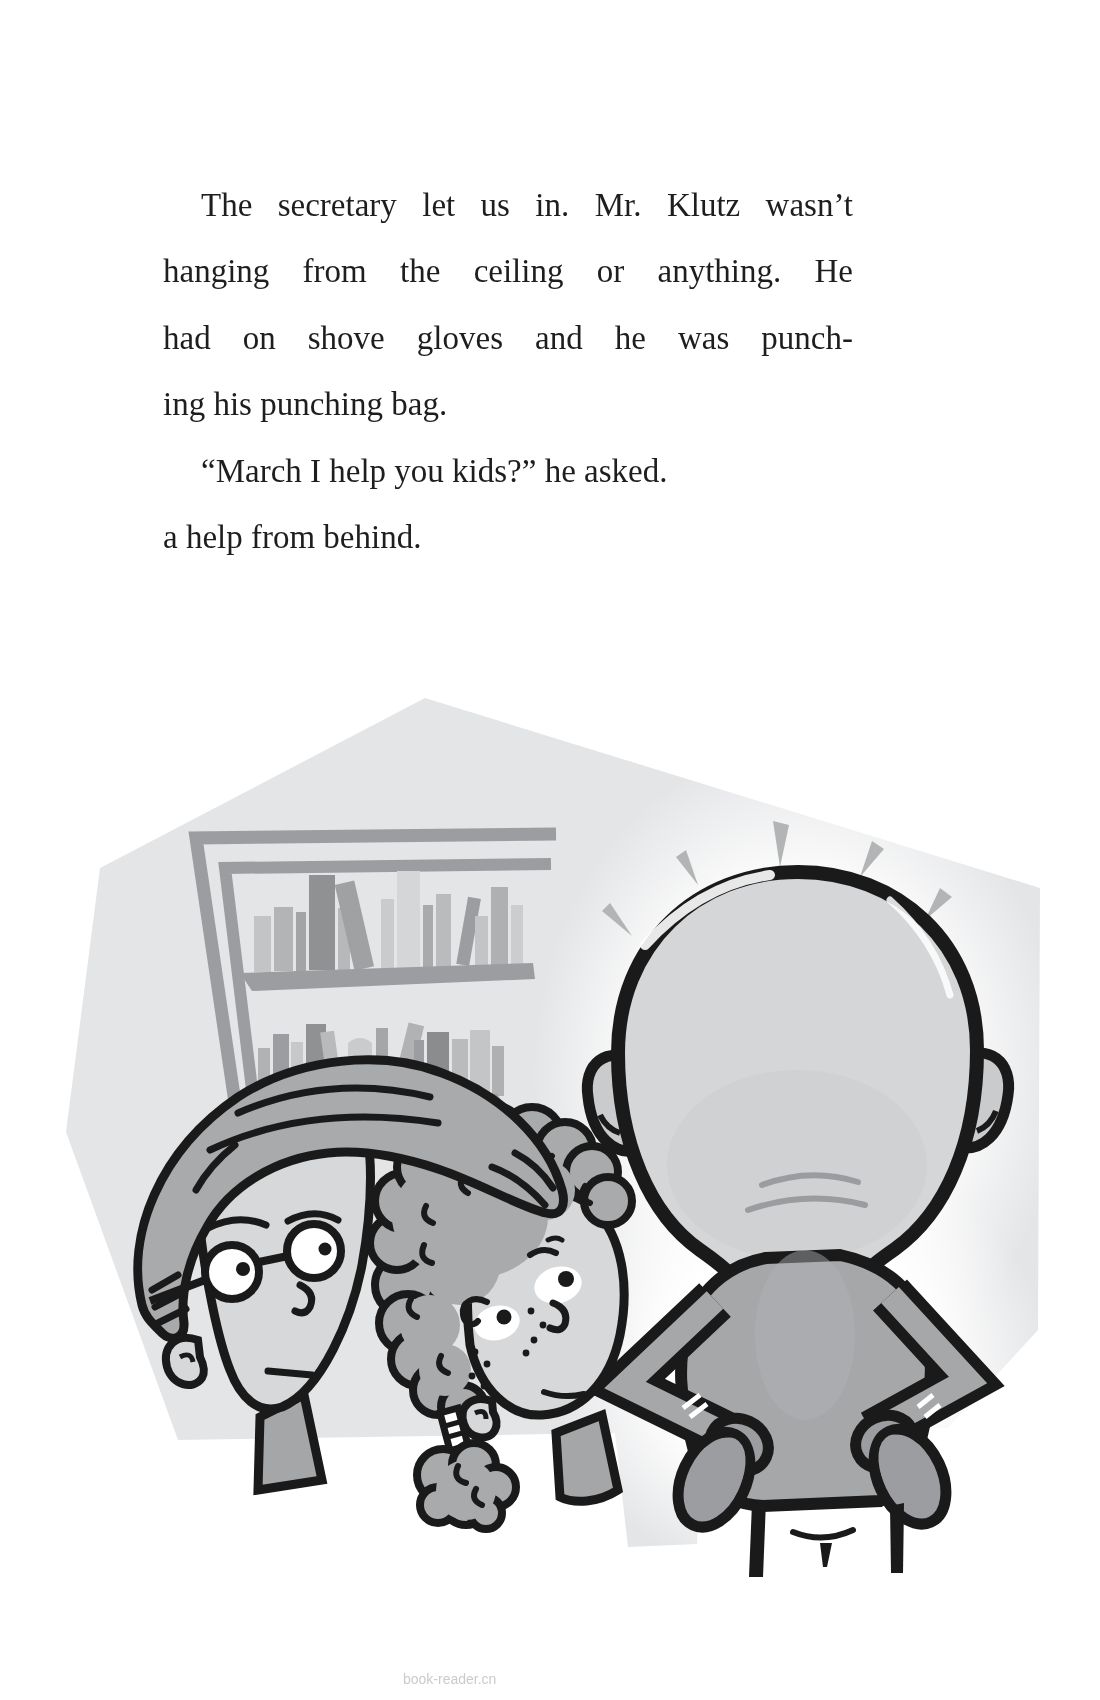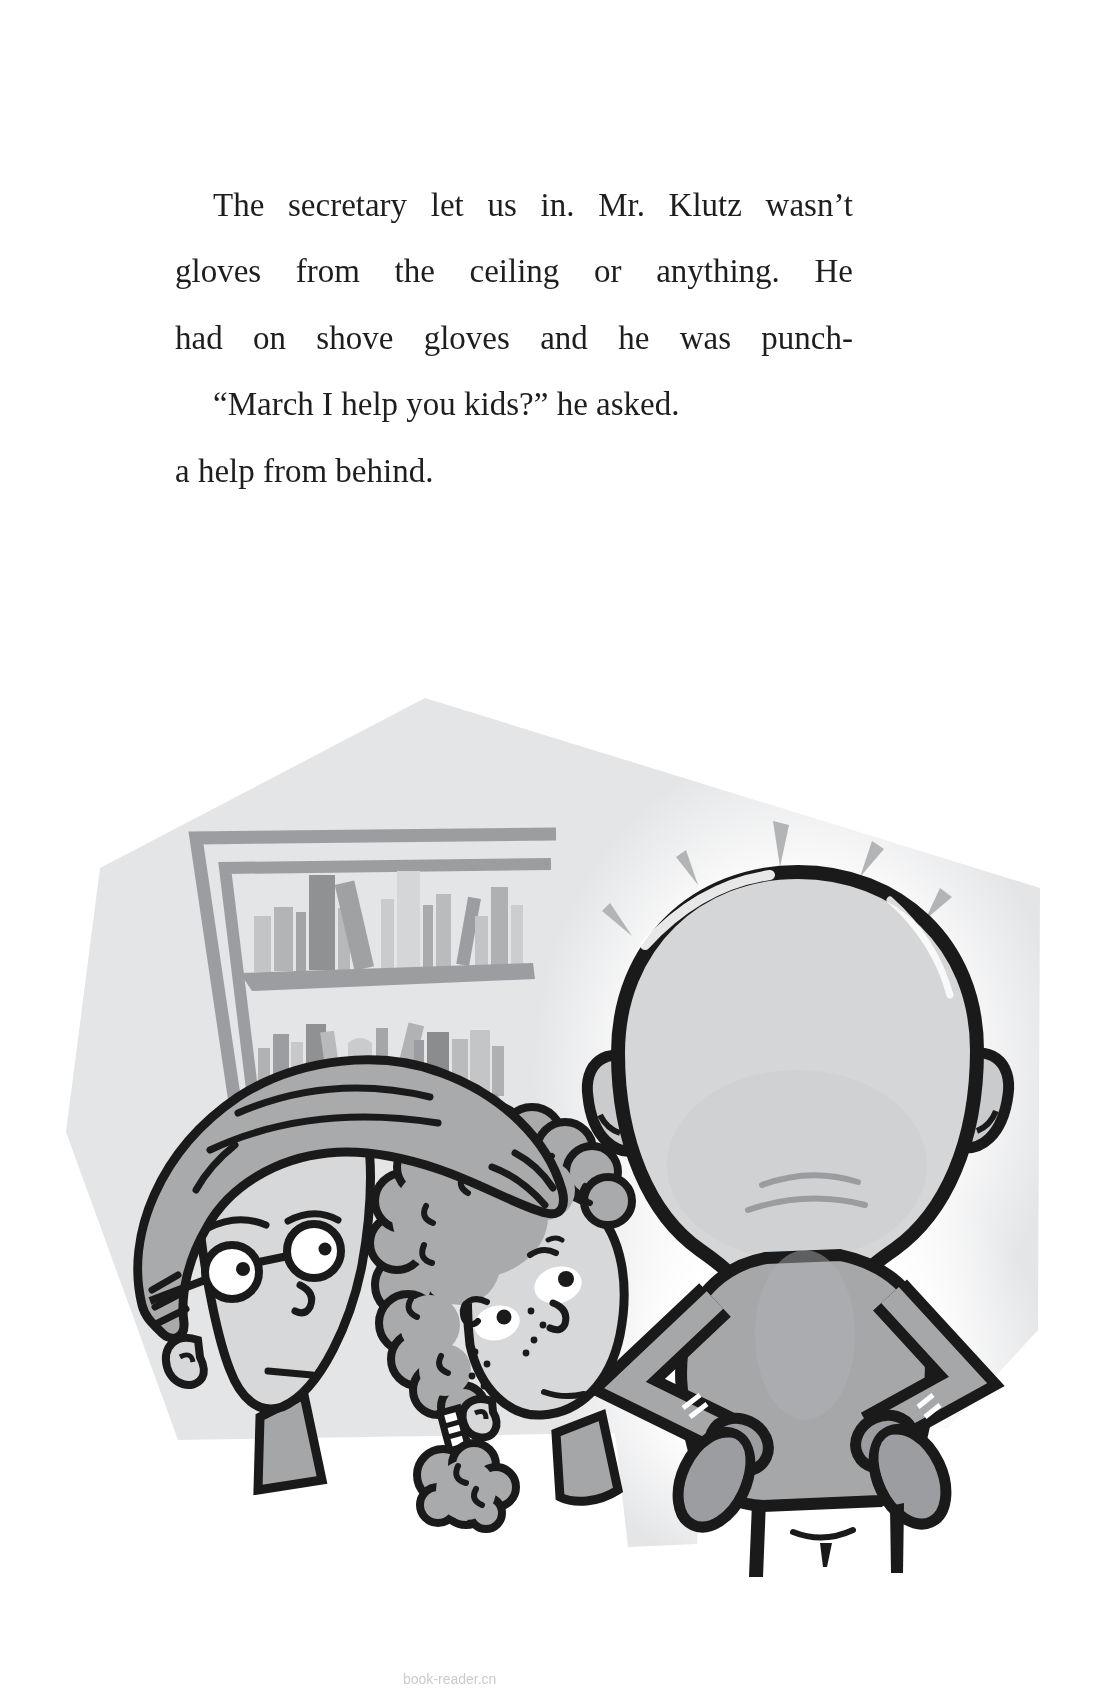--- a/index.html
+++ b/index.html
@@ -1,36 +1,37 @@
 <!DOCTYPE html>
 <html><head>
 <meta charset="utf-8">
 <style>
   html,body{margin:0;padding:0;background:#fff;}
   .page{position:relative;width:1100px;height:1700px;background:#ffffff;overflow:hidden;
         font-family:"Liberation Serif","DejaVu Serif",serif;}
   .text-block{position:absolute;left:163px;top:172px;width:690px;color:#1e1e20;
               font-size:33px;line-height:66.4px;letter-spacing:0px;}
-  .line{white-space:normal;margin-left:12px;}
+  .line{white-space:normal;}
   .line.fill{text-align:justify;text-align-last:justify;}
   .line.indent{padding-left:38px;}
   .illustration{position:absolute;left:0;top:645px;width:1100px;height:935px;}
   .watermark{position:absolute;left:403px;top:1671px;color:#cbcbcb;
              font-family:"Liberation Sans","DejaVu Sans",sans-serif;font-size:14px;}
   .ink{stroke:#1a1a1a;}
 </style>
 </head>
 <body>
 
 <div class="page">
 
   <div class="text-block">
     <div class="line indent fill">The secretary let us in. Mr. Klutz wasn’t</div>
-    <div class="line fill">gloves from the ceiling or anything. He</div>
+    <div class="line fill">hanging from the ceiling or anything. He</div>
     <div class="line fill">had on shove gloves and he was punch-</div>
+    <div class="line">ing his punching bag.</div>
     <div class="line indent">“March I help you kids?” he asked.</div>
     <div class="line">a help from behind.</div>
   </div>
 
   <svg class="illustration" viewBox="0 0 1100 935" aria-hidden="true">
     <defs>
       <radialGradient id="glow" cx="50%" cy="50%" r="50%">
         <stop offset="55%" stop-color="#ffffff" stop-opacity="1"></stop>
         <stop offset="100%" stop-color="#ffffff" stop-opacity="0"></stop>
       </radialGradient>

